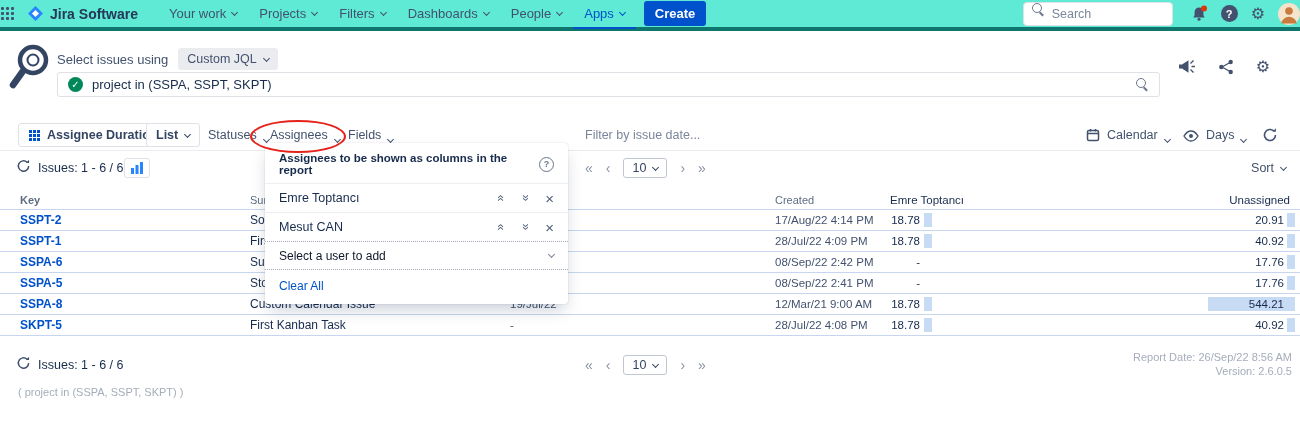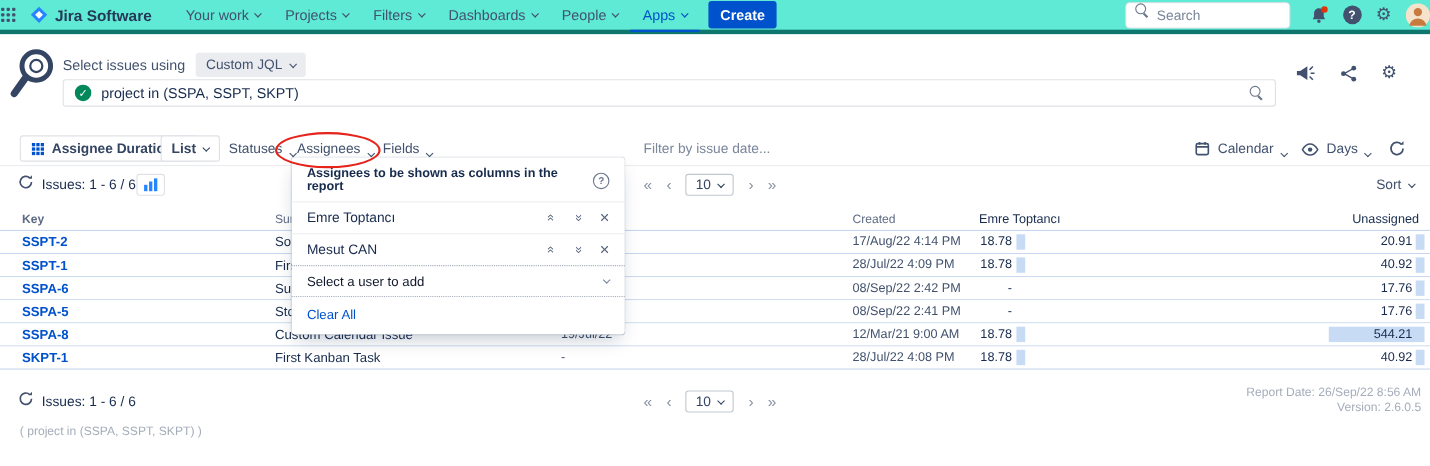--- a/index.html
+++ b/index.html
@@ -354,21 +354,21 @@
           <span>18.78</span>
           <i class="bar" style="width: 8px;"></i>
         </div>
       <div class="c-u2">
           <span>544.21</span>
           <i class="bar" style="width: 87.0736px;"></i>
         </div>
     </div>
 
     <div class="trow">
-      <div class="c-key">SKPT-1</div>
+      <div class="c-key">SKPT-5</div>
       <div class="c-sum">First Kanban Task</div>
       <div class="c-mid">-</div>
       <div class="c-created">28/Jul/22 4:08 PM</div>
       <div class="c-u1">
           <span>18.78</span>
           <i class="bar" style="width: 8px;"></i>
         </div>
       <div class="c-u2">
           <span>40.92</span>
           <i class="bar" style="width: 8px;"></i>

